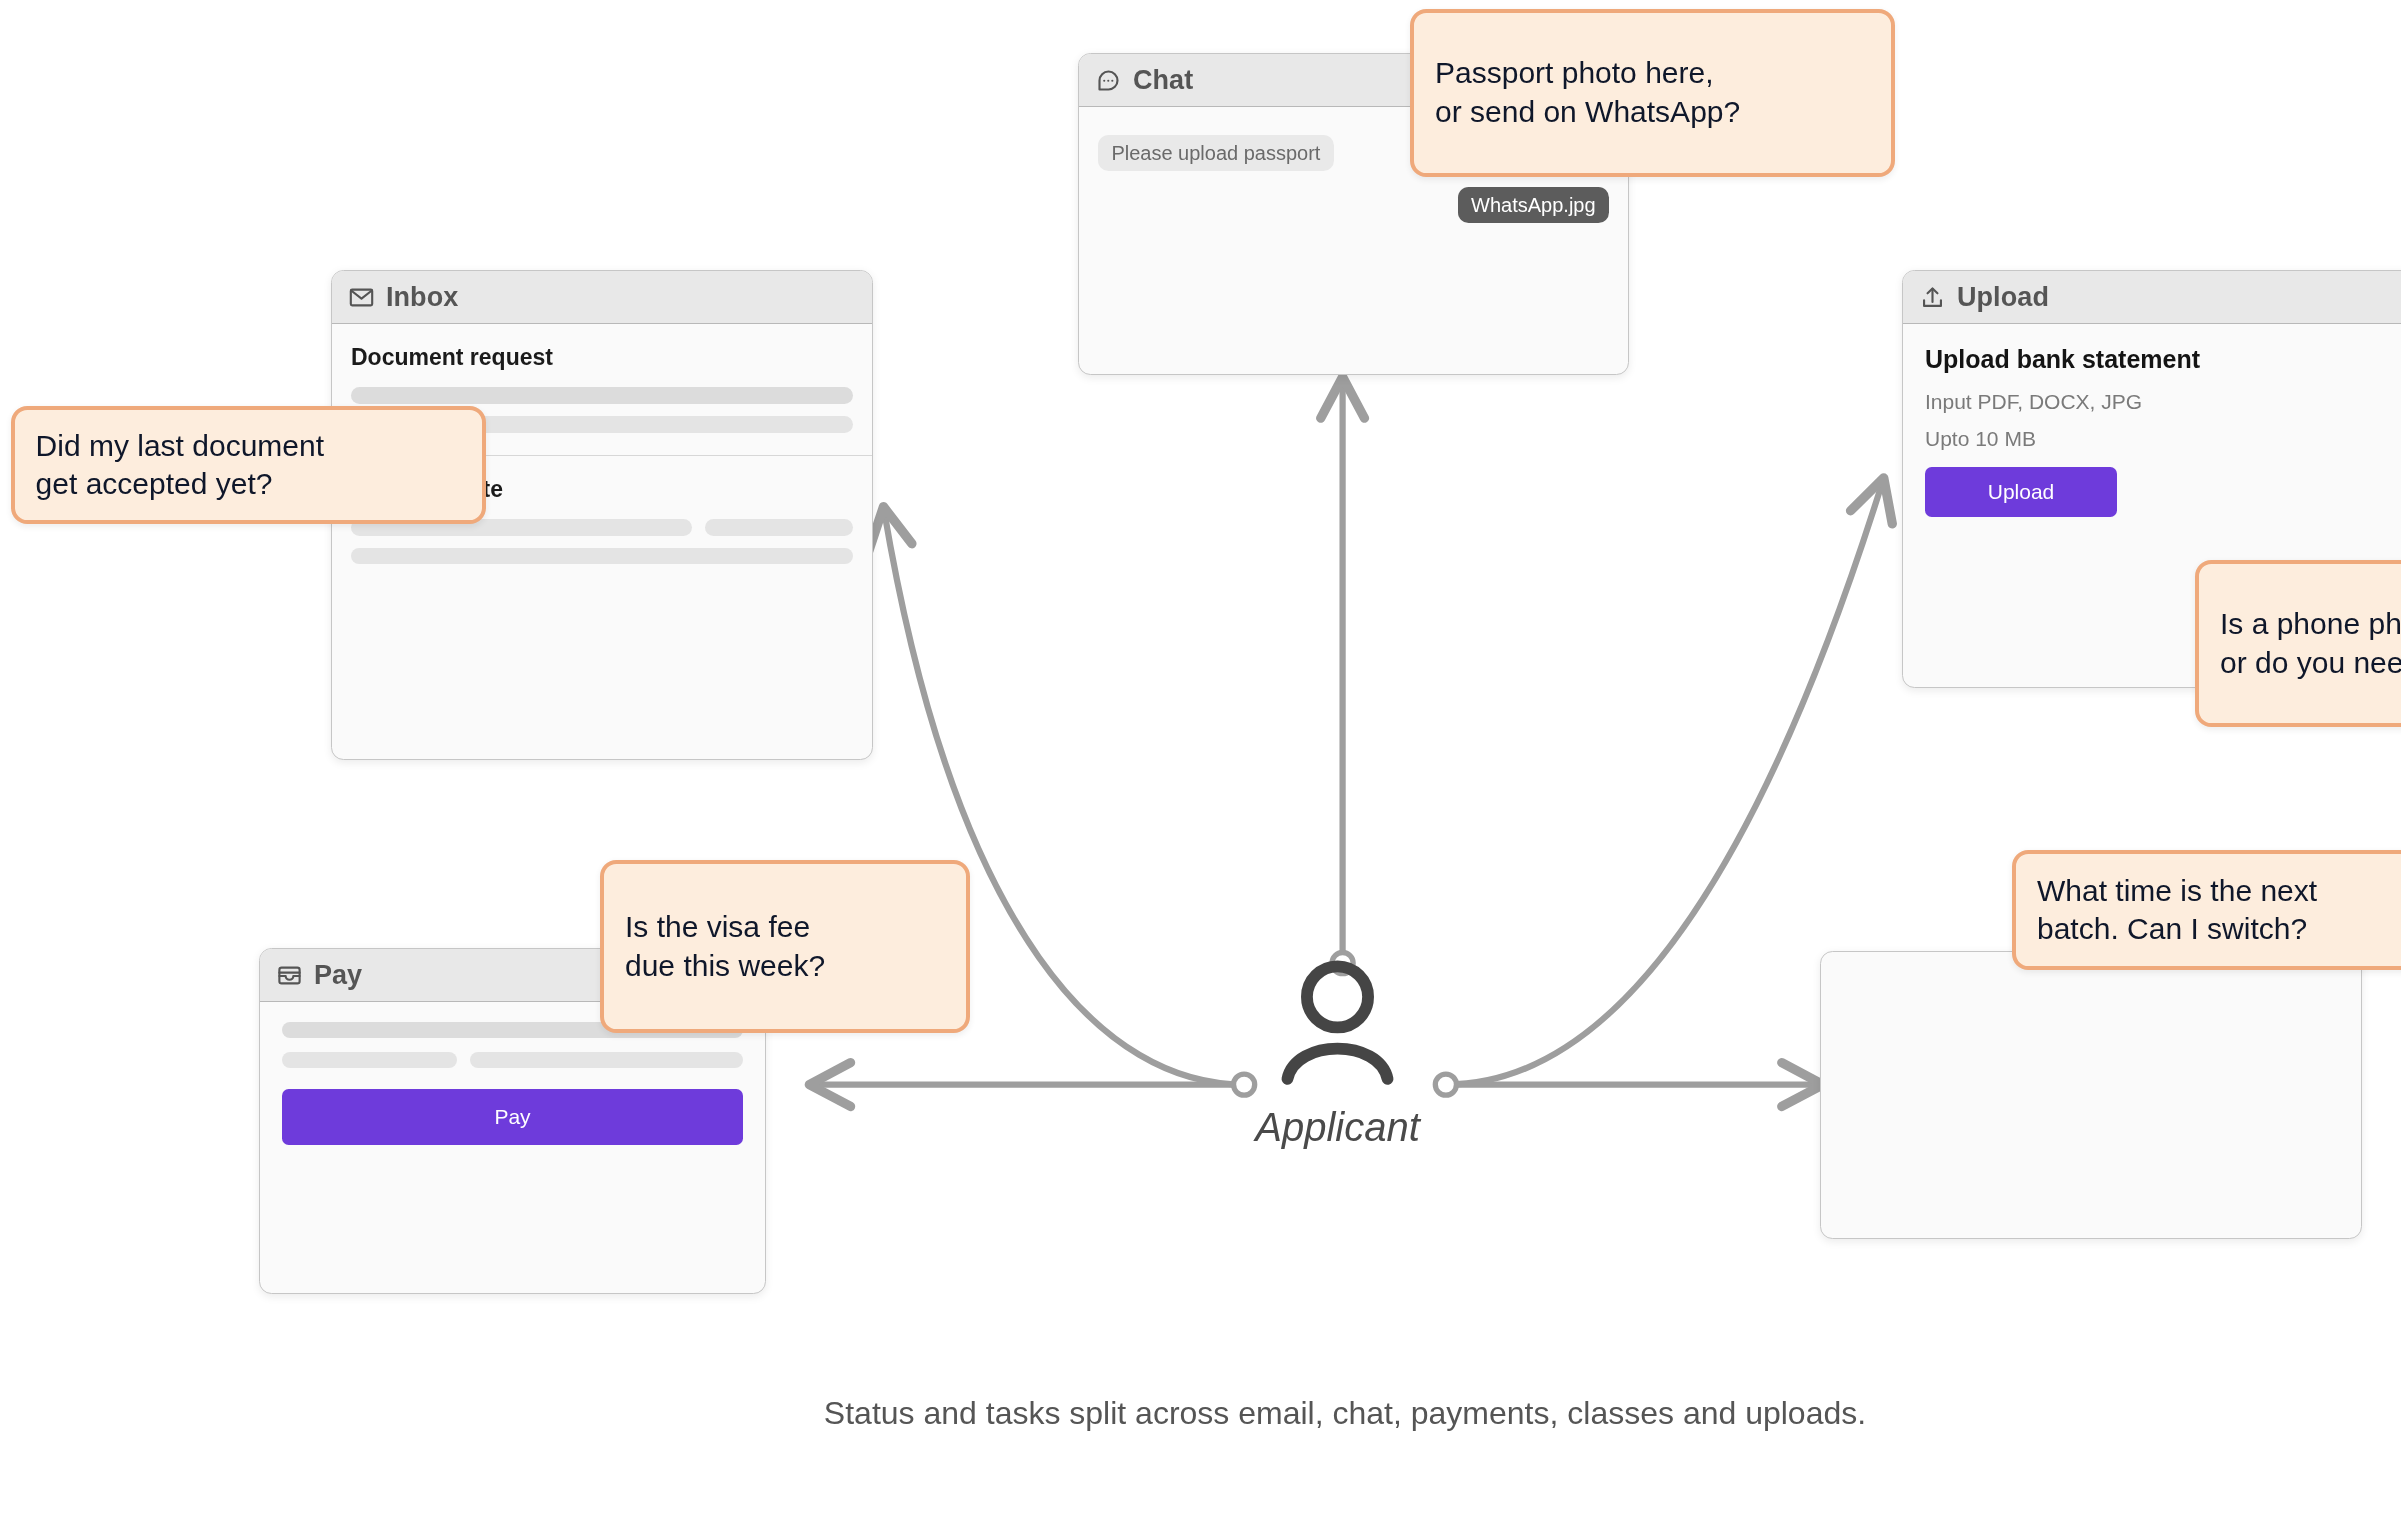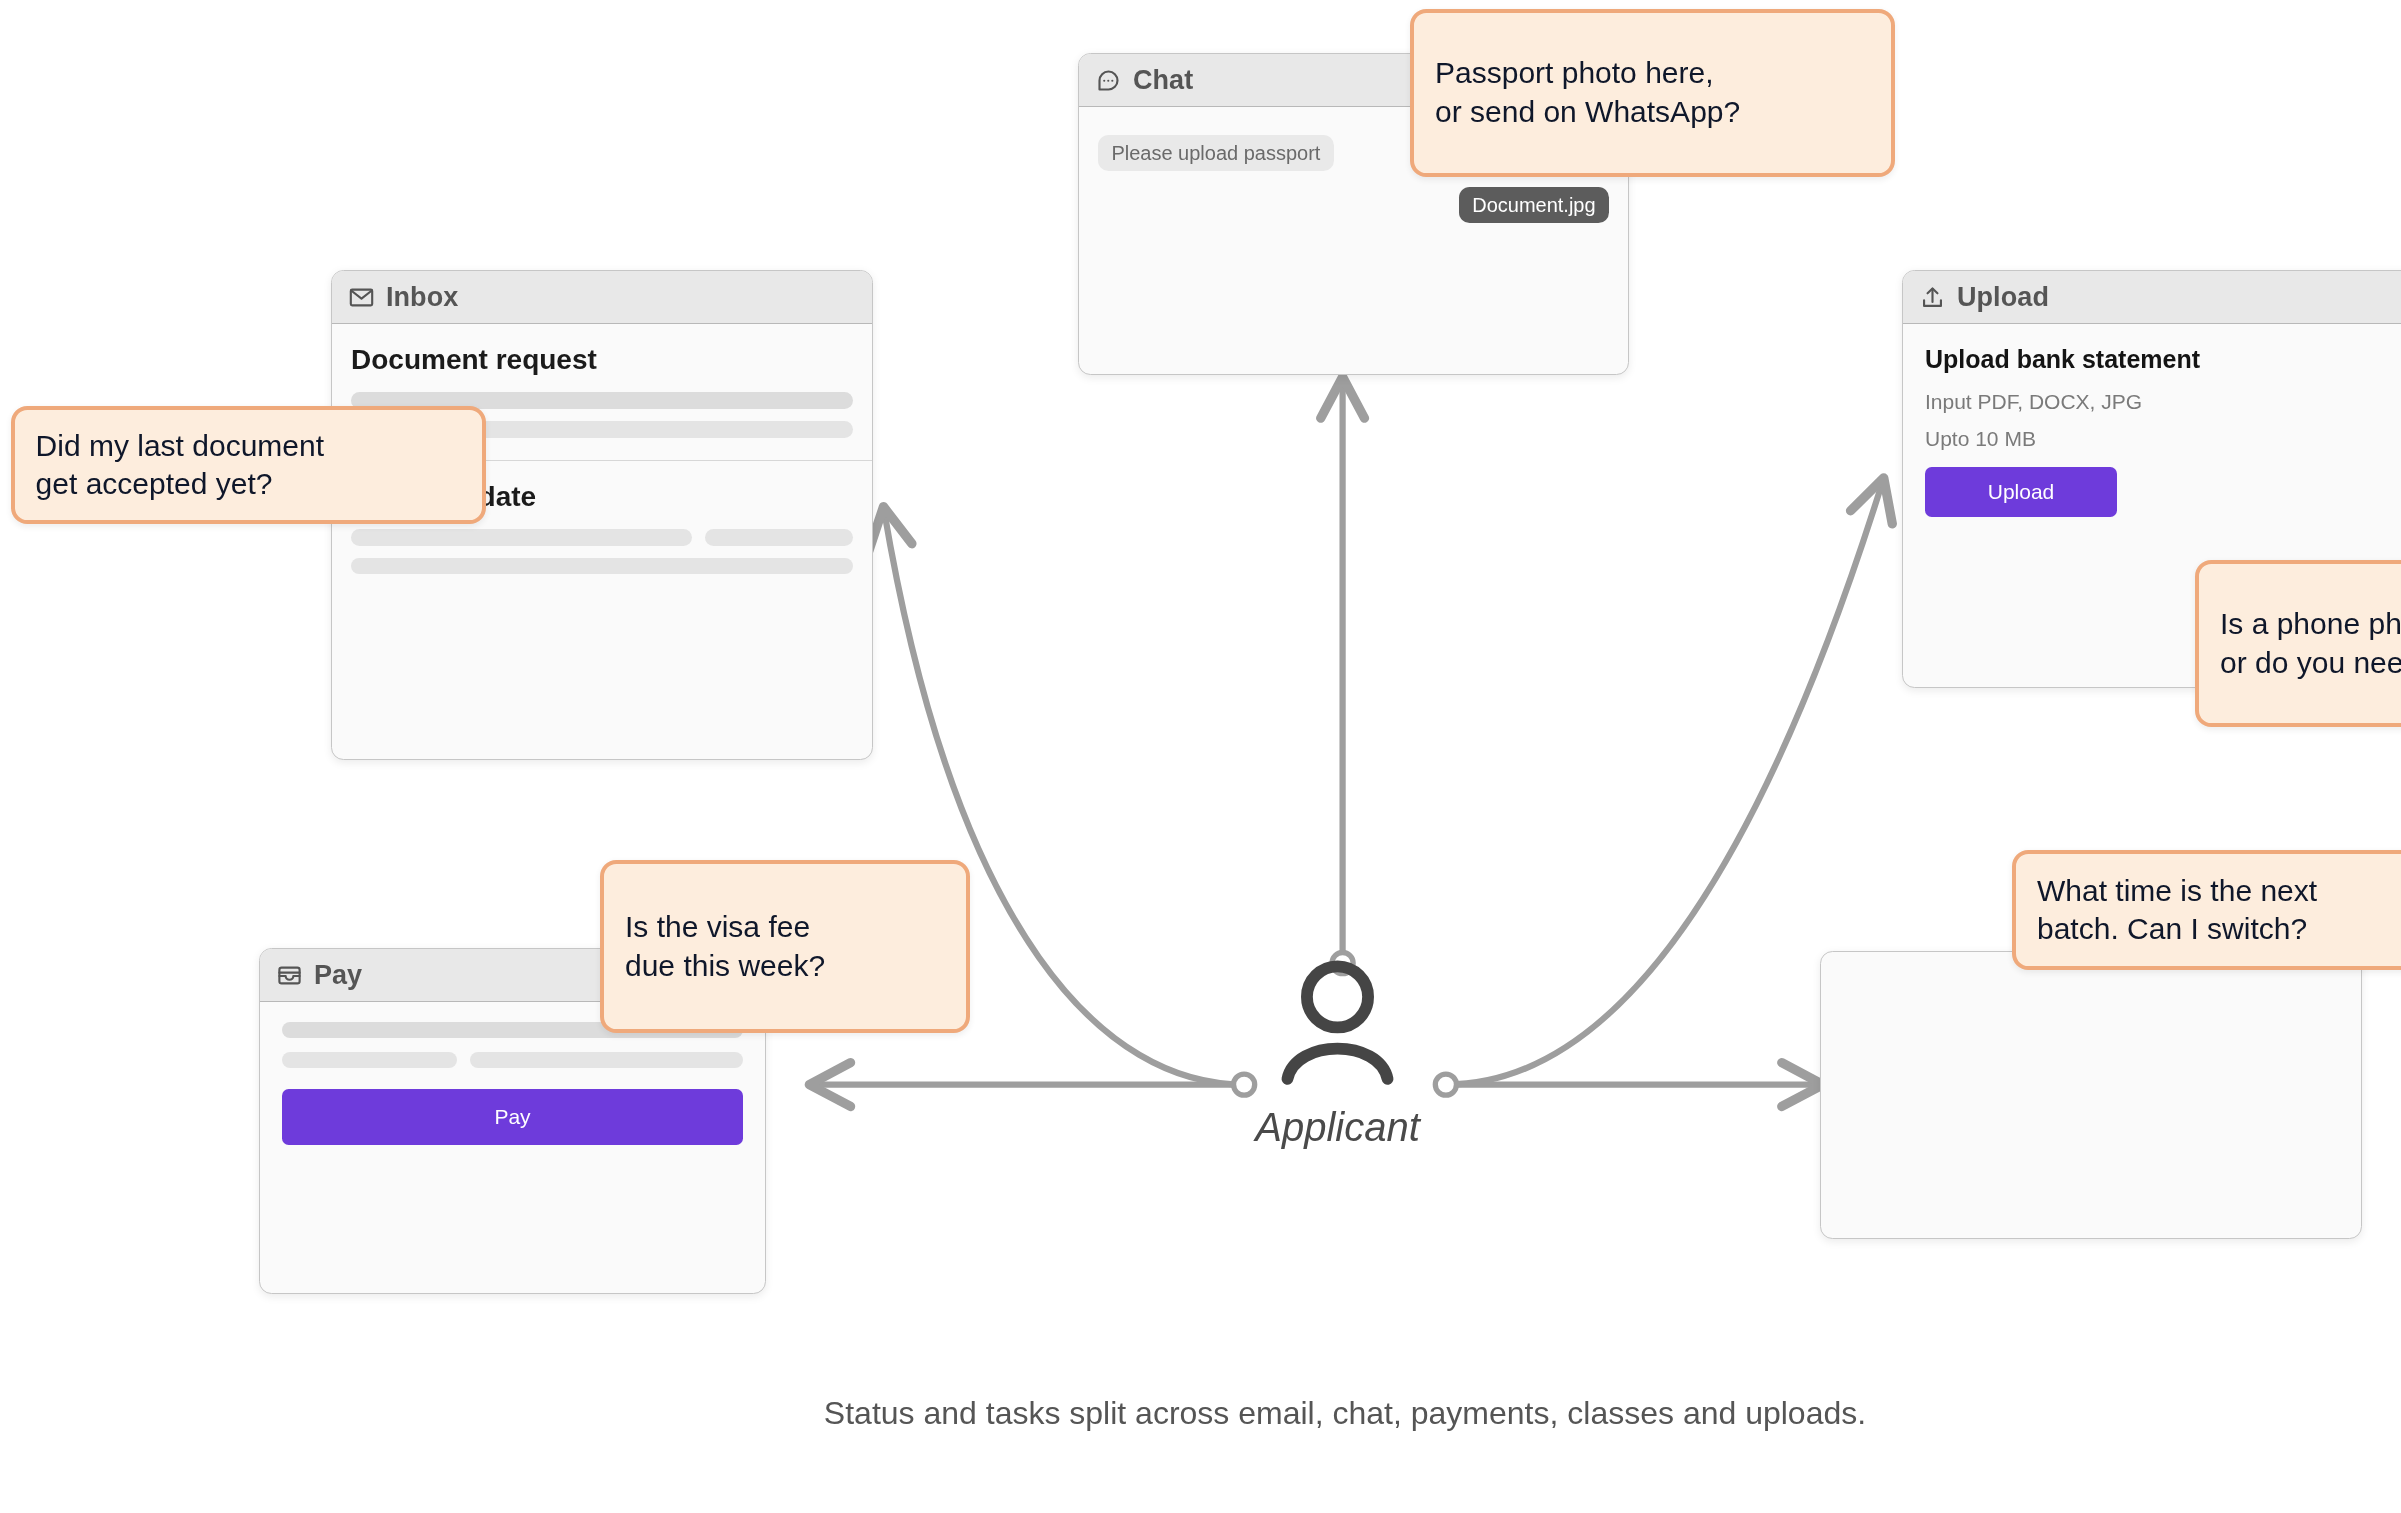--- a/index.html
+++ b/index.html
@@ -67,21 +67,21 @@
   
   .bar {
     background: #dcdcdc;
     border-radius: 8.6px;
     height: 16.3px;
   }
   .bar.light { background: #e4e4e4; }
   .row { display: flex; gap: 12.5px; }
 
   .sec-title {
-    font-size: 28px;
+    font-size: 23px;
     font-weight: 700;
     color: #1b1b1b;
     margin-bottom: 16.3px;
     white-space: nowrap;
   }
   .divider {
     height: 1.4px;
     background: #d7d7d7;
     margin: 0;
   }
@@ -238,21 +238,21 @@
           <circle cx="15.4" cy="12.2" r="0.95" fill="#555555" stroke="none"></circle>
         </svg>
       </span>
       <span class="card-title">Chat</span>
     </div>
     <div class="card-body" style="padding:17.3px 19px;">
       <div style="text-align:left; margin-top:10.6px;">
         <span class="chip">Please upload passport</span>
       </div>
       <div style="text-align:right; margin-top:15.4px;">
-        <span class="chip dark">Document.jpg</span>
+        <span class="chip dark">WhatsApp.jpg</span>
       </div>
     </div>
   </div>
 
   <div class="card" style="left:1902px; top:270px; width:542px; height:418px;">
     <div class="card-head">
       <span class="ic">
         <svg width="27" height="27" viewBox="0 0 24 24" fill="none" stroke="#555555" stroke-width="1.9" stroke-linecap="round" stroke-linejoin="round">
           <path d="M12 16 L12 4.2"></path>
           <path d="M7.6 8.3 L12 4 L16.4 8.3"></path>

